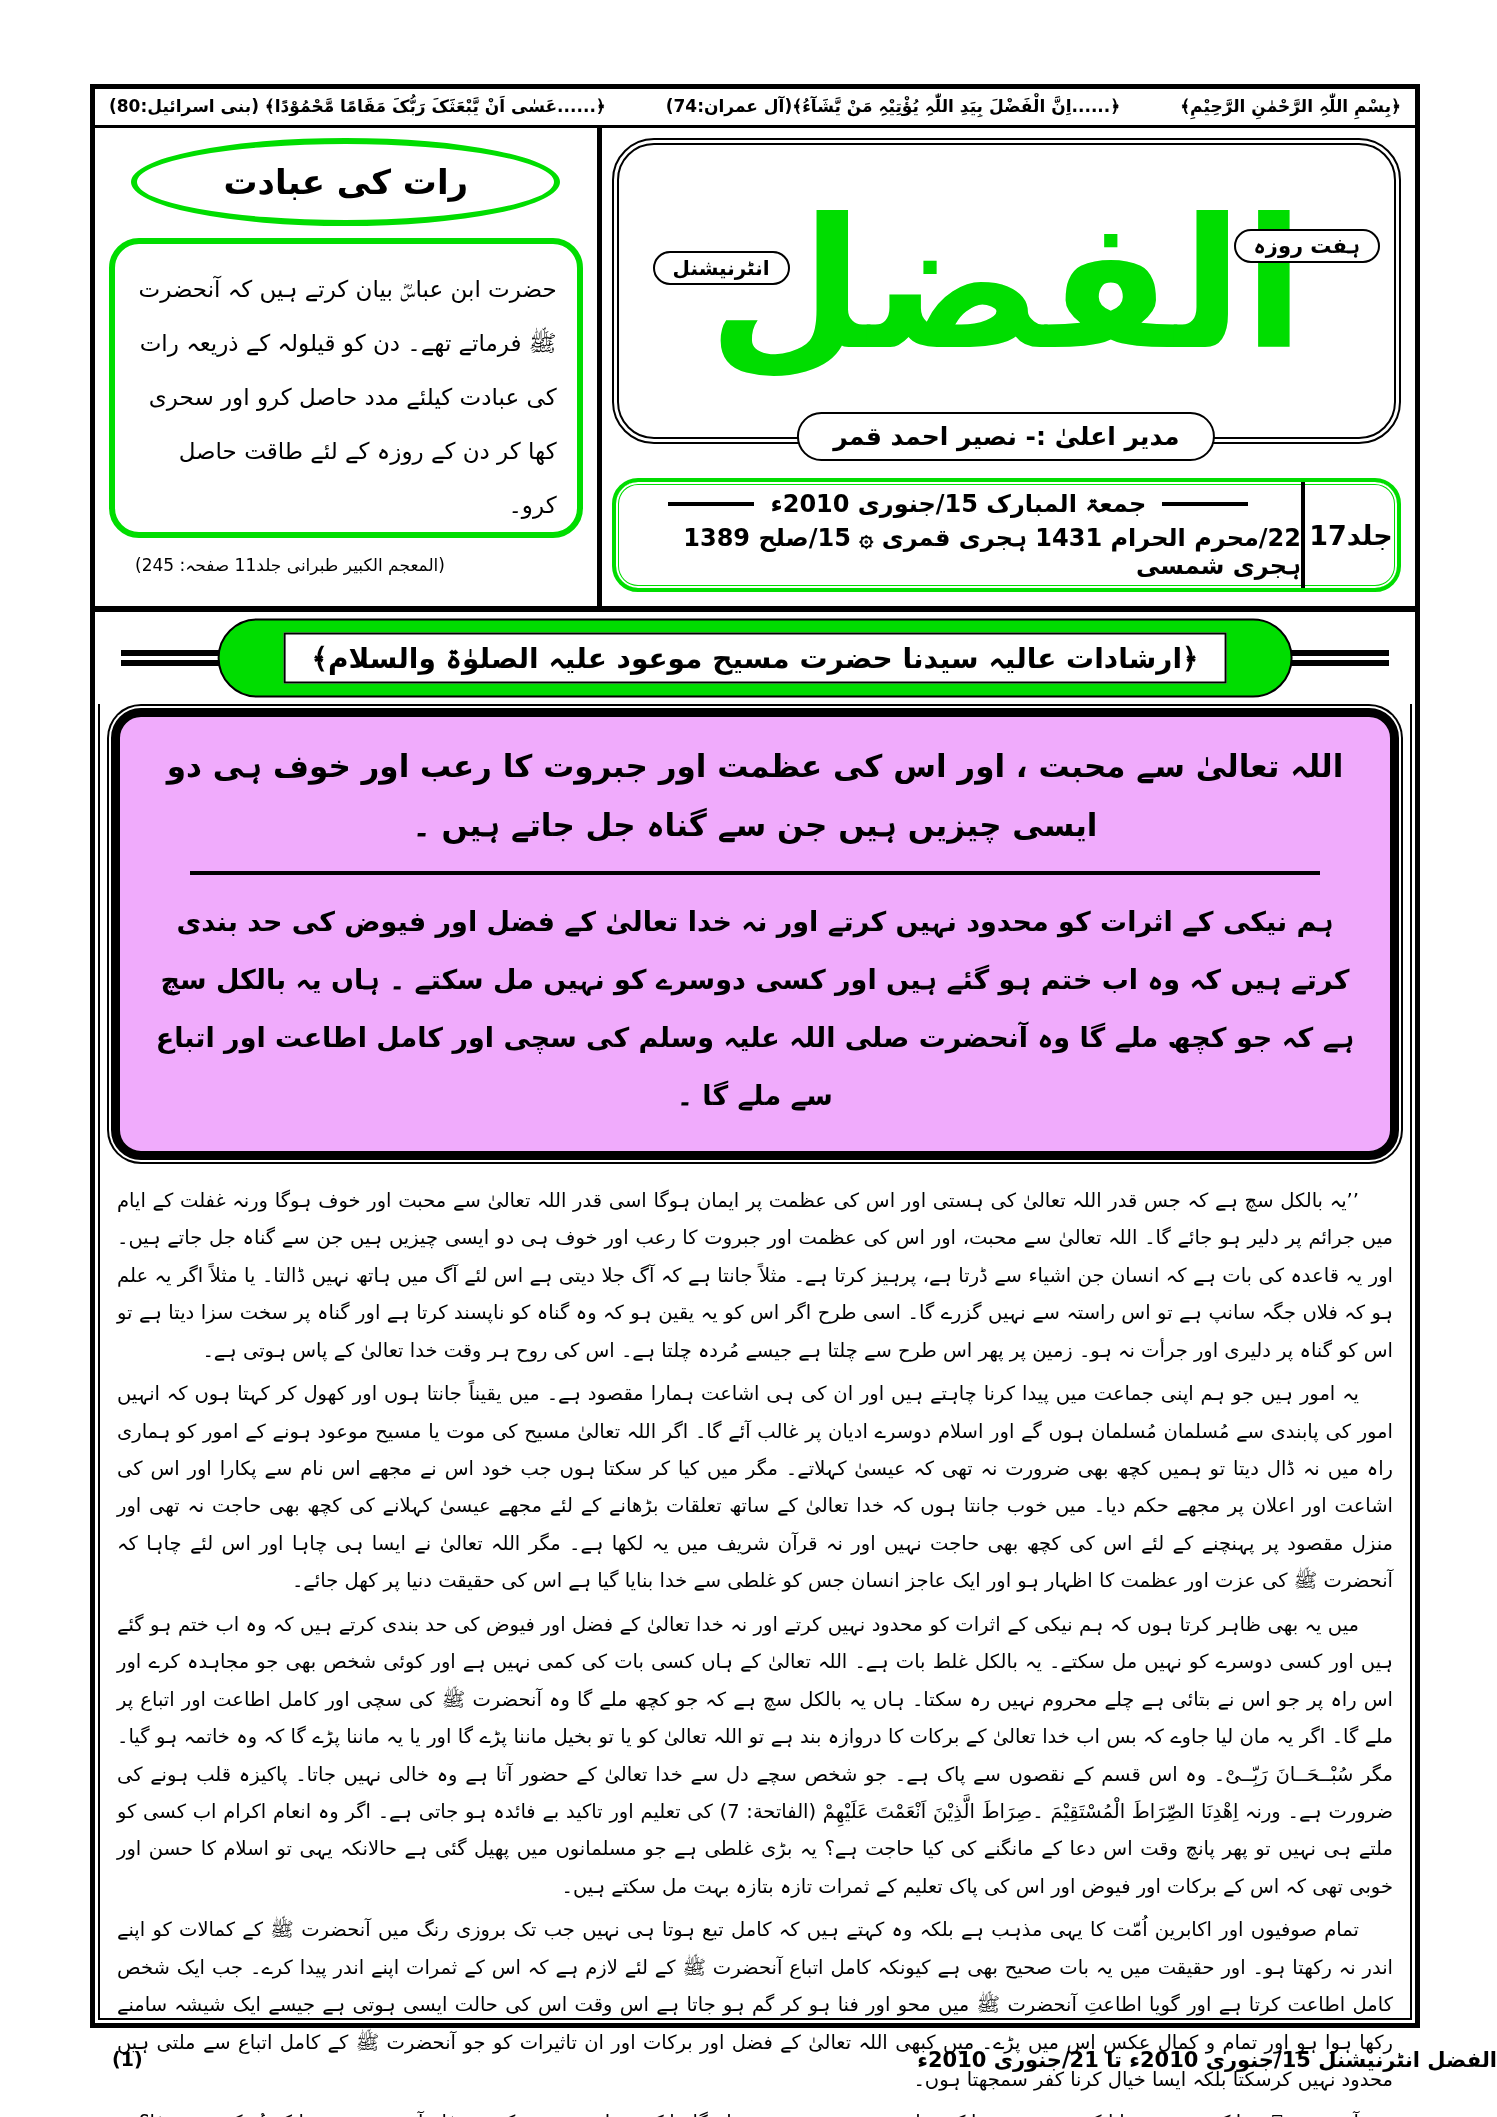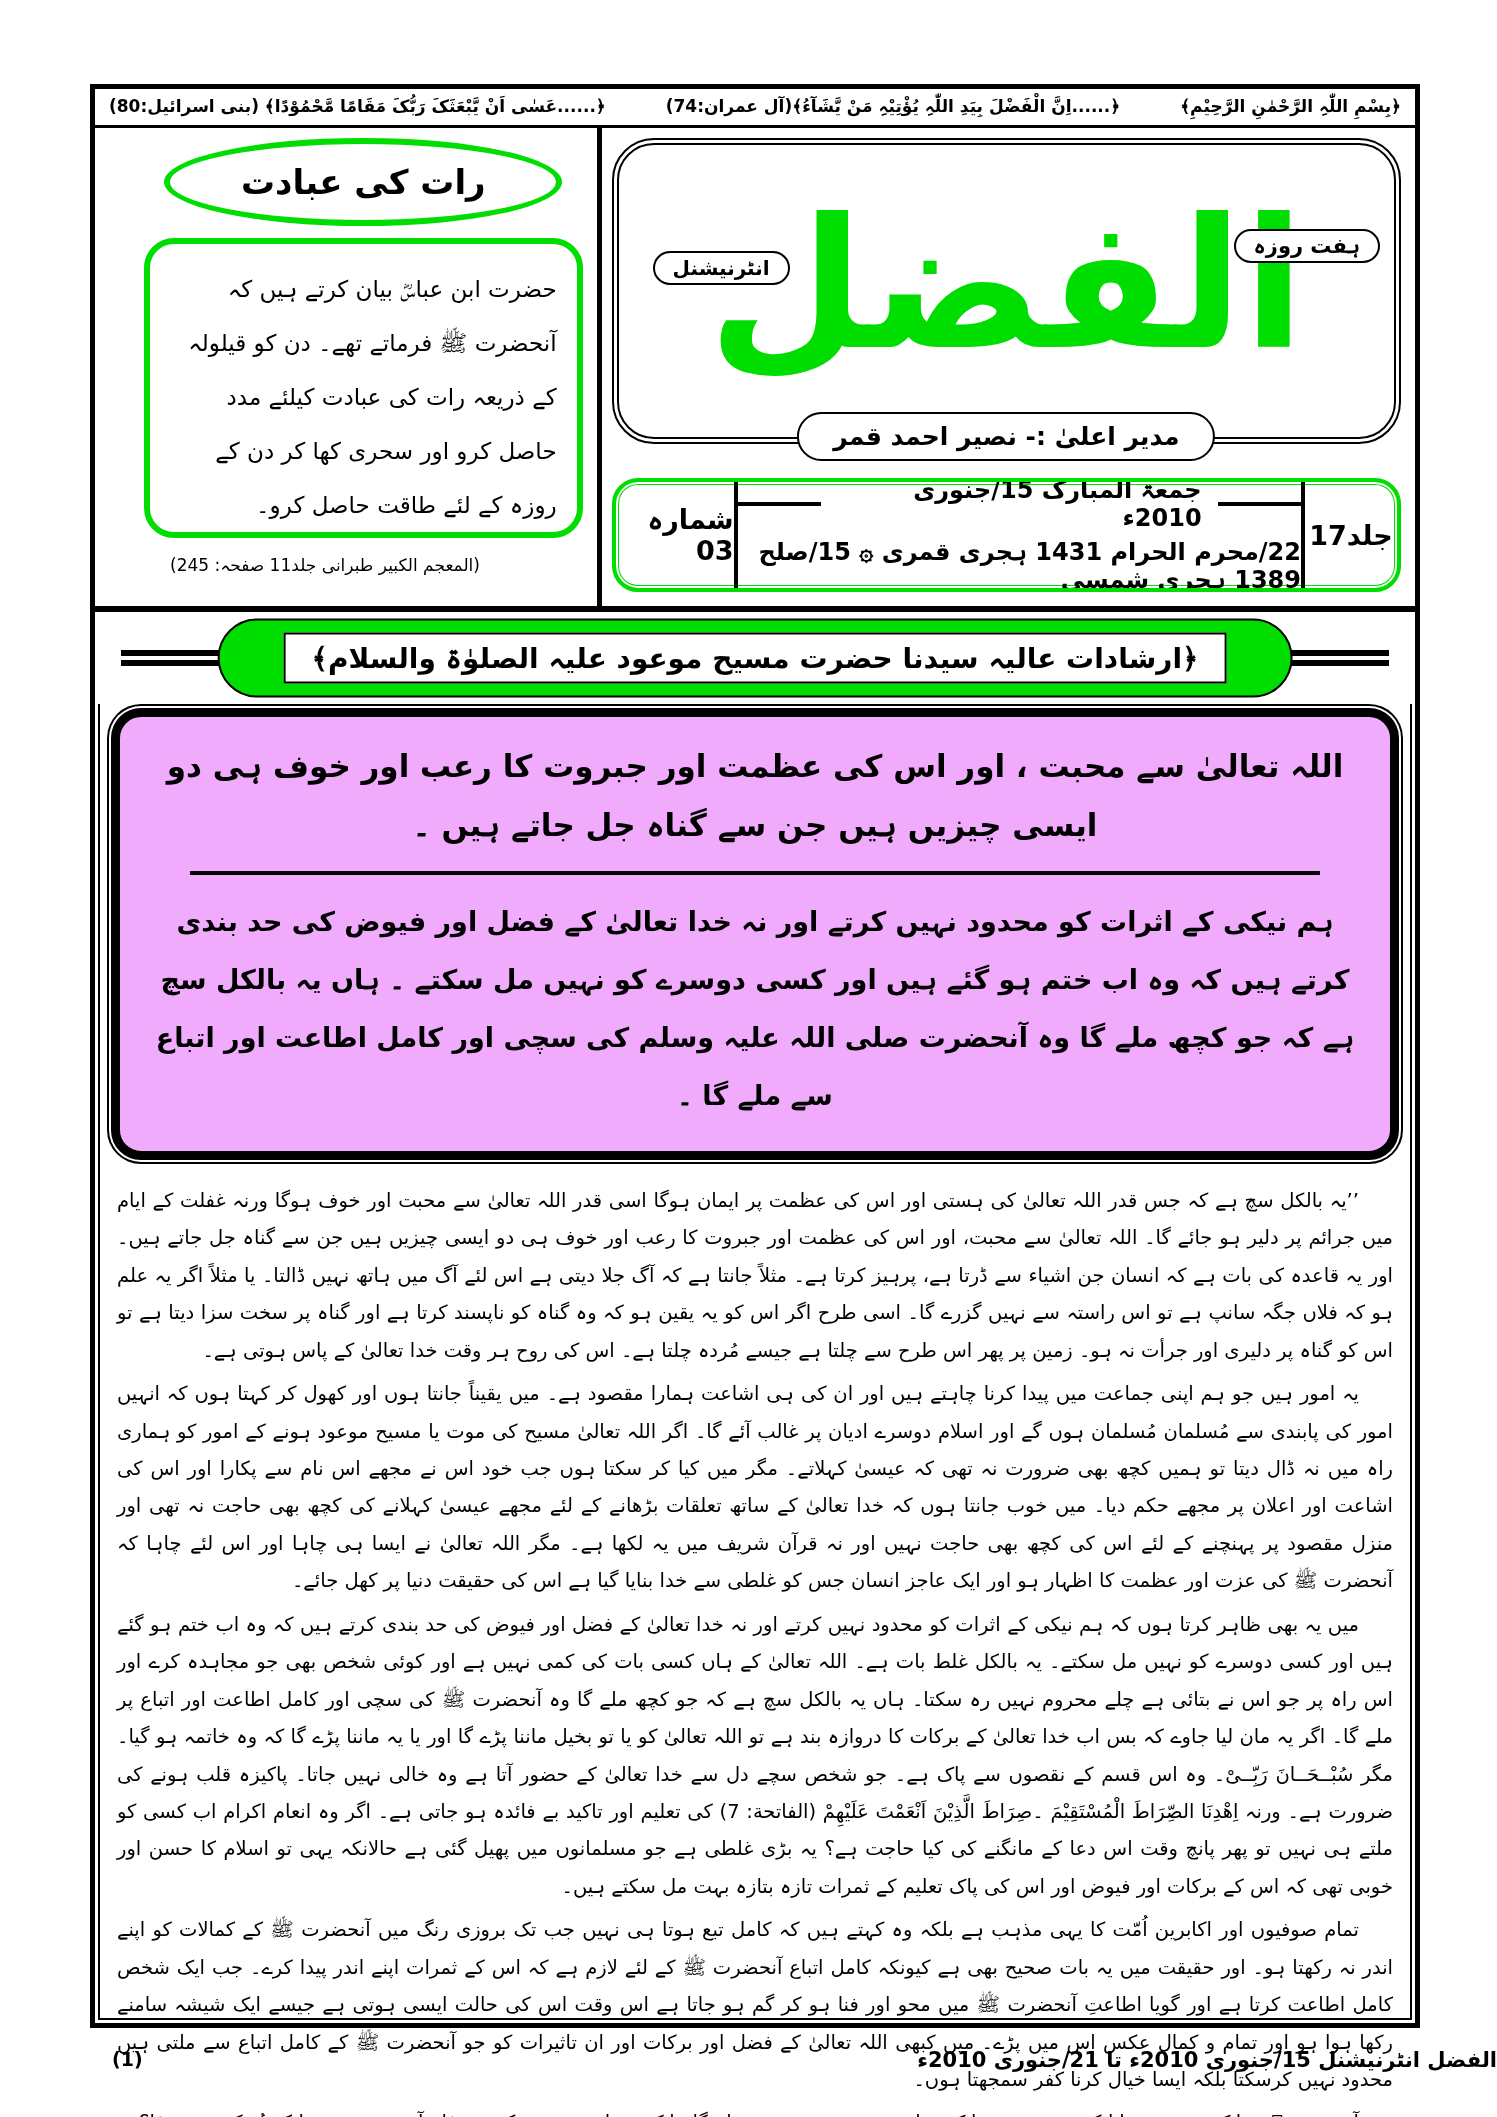--- a/index.html
+++ b/index.html
@@ -15,21 +15,21 @@
   
   .verse-strip{
     display:flex;align-items:center;justify-content:space-between;
     padding:7px 14px 9px;border-bottom:3px solid #000;font-weight:bold;font-size:17px;
     position:relative;z-index:2;background:#fff;
   }
   .verse-strip .cell{white-space:nowrap;}
   
   .top-area{display:flex;position:relative;z-index:2;background:#fff;}
   .mast-col{width:62%;box-sizing:border-box;padding:10px 14px 14px 10px;border-left:5px solid #000;}
-  .hadith-col{flex:1;box-sizing:border-box;padding:8px 14px 18px;margin-left:35px;}
+  .hadith-col{flex:1;box-sizing:border-box;padding:8px 14px 18px;}
   .mast-box{
     position:relative;height:292px;border:7px double #000;border-radius:42px;
     display:flex;align-items:center;justify-content:center;
   }
   .mast-title{
     font-size:180px;font-weight:bold;line-height:1.05;letter-spacing:-4px;
     margin-top:-14px;
   }
   .pill{
     position:absolute;background:#fff;border:2px solid #000;border-radius:26px;
@@ -119,21 +119,20 @@
       <div class="date-box">
         <div class="date-vol">جلد17</div>
         <div class="date-center">
           <div class="date-line1">
             <span class="dash"></span>
             <span>جمعۃ المبارک 15/جنوری 2010ء</span>
             <span class="dash"></span>
           </div>
           <div class="date-line2">22/محرم الحرام 1431 ہجری قمری  ۞  15/صلح 1389 ہجری شمسی</div>
         </div>
-        <div class="date-issue">شمارہ 03</div>
       </div>
     </div>
 
     <div class="hadith-col">
       <div class="oval-title">رات کی عبادت</div>
       <div class="hadith-box">
         <span>حضرت ابن عباسؓ بیان کرتے ہیں کہ آنحضرت ﷺ فرماتے تھے۔ دن کو قیلولہ کے ذریعہ رات کی عبادت کیلئے مدد حاصل کرو اور سحری کھا کر دن کے روزہ کے لئے طاقت حاصل کرو۔</span>
         <div class="hadith-ref">(المعجم الکبیر طبرانی جلد11 صفحہ: 245)</div>
       </div>
     </div>

